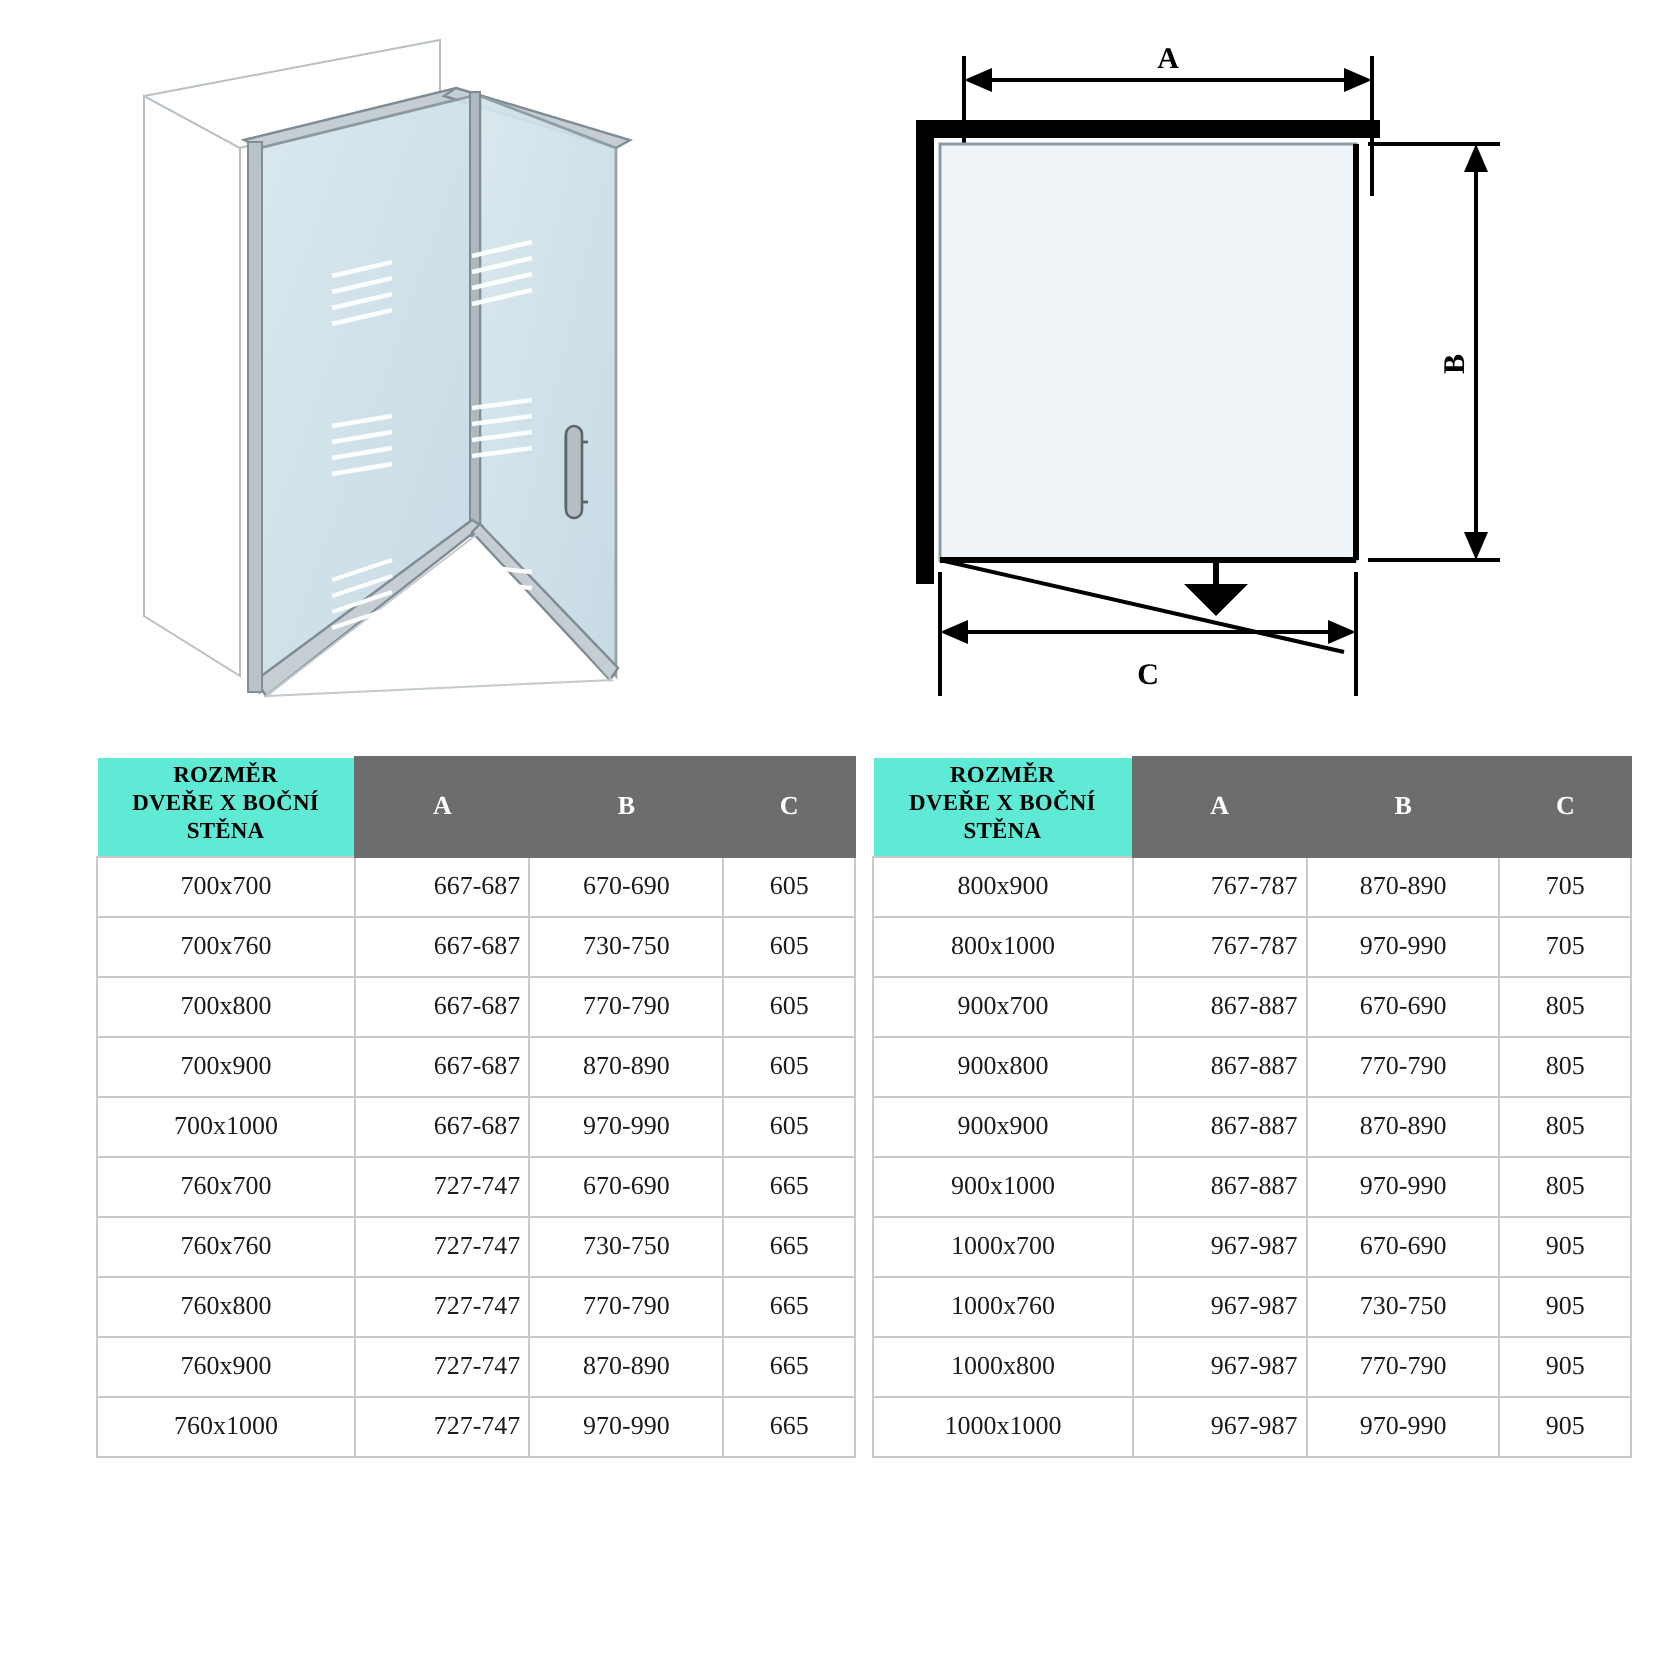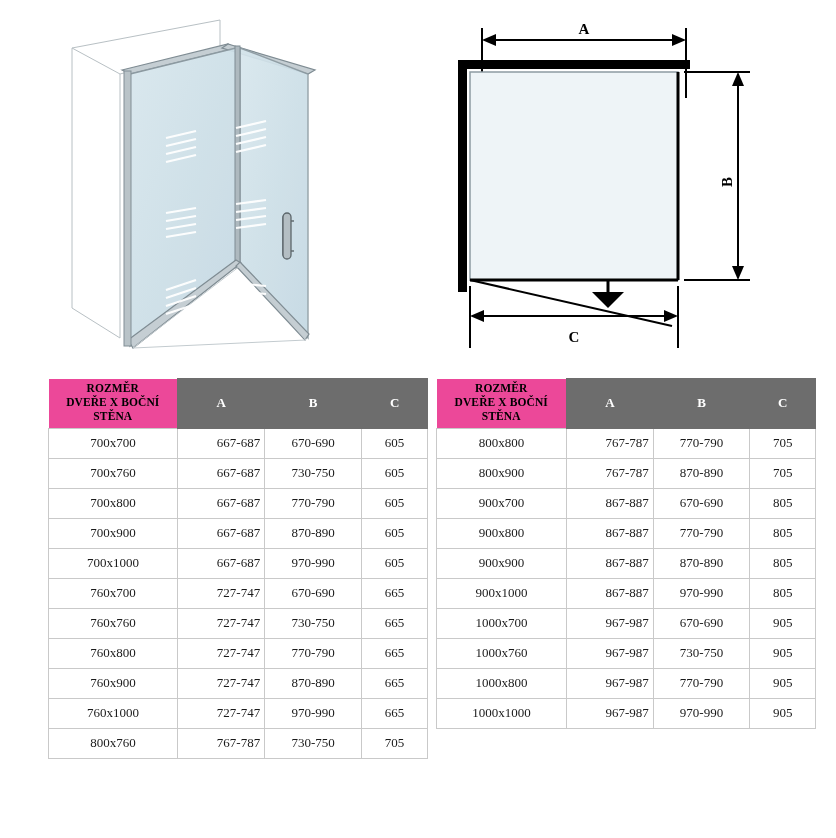--- a/index.html
+++ b/index.html
@@ -55,21 +55,21 @@
   }
   .table-left { left: 48px; width: 380px; }
   .table-right { left: 436px; width: 380px; }
 
   table.spec {
     border-collapse: collapse;
     width: 100%;
     font-family: "Liberation Serif", serif;
   }
   table.spec th.hdr-label {
-    background: #ec4899;
+    background: #5eead4;
     border: none;
     font-size: 11.5px;
     font-weight: bold;
     line-height: 1.25;
     padding: 2px 4px 4px 4px;
     text-align: center;
     width: 135px;
     vertical-align: middle;
     letter-spacing: .1px;
   }
@@ -315,57 +315,51 @@
               <td class="a">727-747</td>
               <td class="b">870-890</td>
               <td class="c">665</td>
             </tr>
             <tr>
               <td class="size">760x1000</td>
               <td class="a">727-747</td>
               <td class="b">970-990</td>
               <td class="c">665</td>
             </tr>
-            <tr>
-              <td class="size">800x760</td>
-              <td class="a">767-787</td>
-              <td class="b">730-750</td>
-              <td class="c">705</td>
-            </tr>
           </tbody>
       </table>
     </div>
 
     <div class="table-block table-right">
       <table class="spec">
         <thead>
           <tr>
             <th class="hdr-label">
               <span class="l1">ROZMĚR</span>
               <span class="l2">DVEŘE X BOČNÍ STĚNA</span>
             </th>
             <th class="hdr-col">A</th>
             <th class="hdr-col">B</th>
             <th class="hdr-col">C</th>
           </tr>
         </thead>
         <tbody id="tbody-right">
             <tr>
-              <td class="size">800x800</td>
-              <td class="a">767-787</td>
-              <td class="b">770-790</td>
-              <td class="c">705</td>
-            </tr>
-            <tr>
               <td class="size">800x900</td>
               <td class="a">767-787</td>
               <td class="b">870-890</td>
               <td class="c">705</td>
             </tr>
             <tr>
+              <td class="size">800x1000</td>
+              <td class="a">767-787</td>
+              <td class="b">970-990</td>
+              <td class="c">705</td>
+            </tr>
+            <tr>
               <td class="size">900x700</td>
               <td class="a">867-887</td>
               <td class="b">670-690</td>
               <td class="c">805</td>
             </tr>
             <tr>
               <td class="size">900x800</td>
               <td class="a">867-887</td>
               <td class="b">770-790</td>
               <td class="c">805</td>

